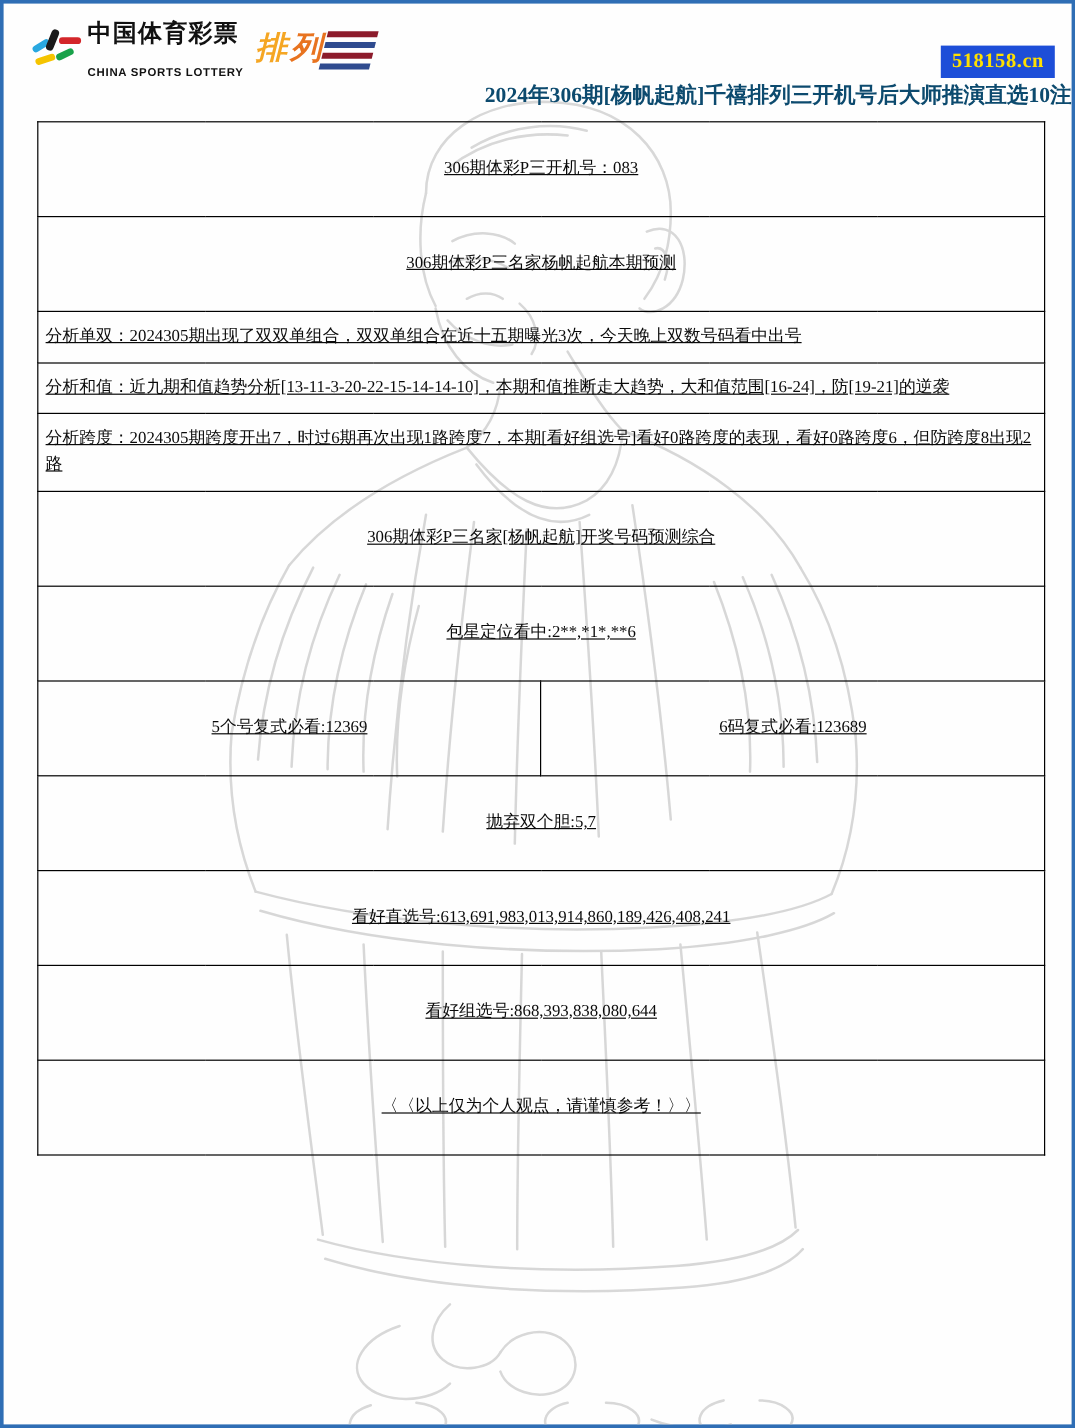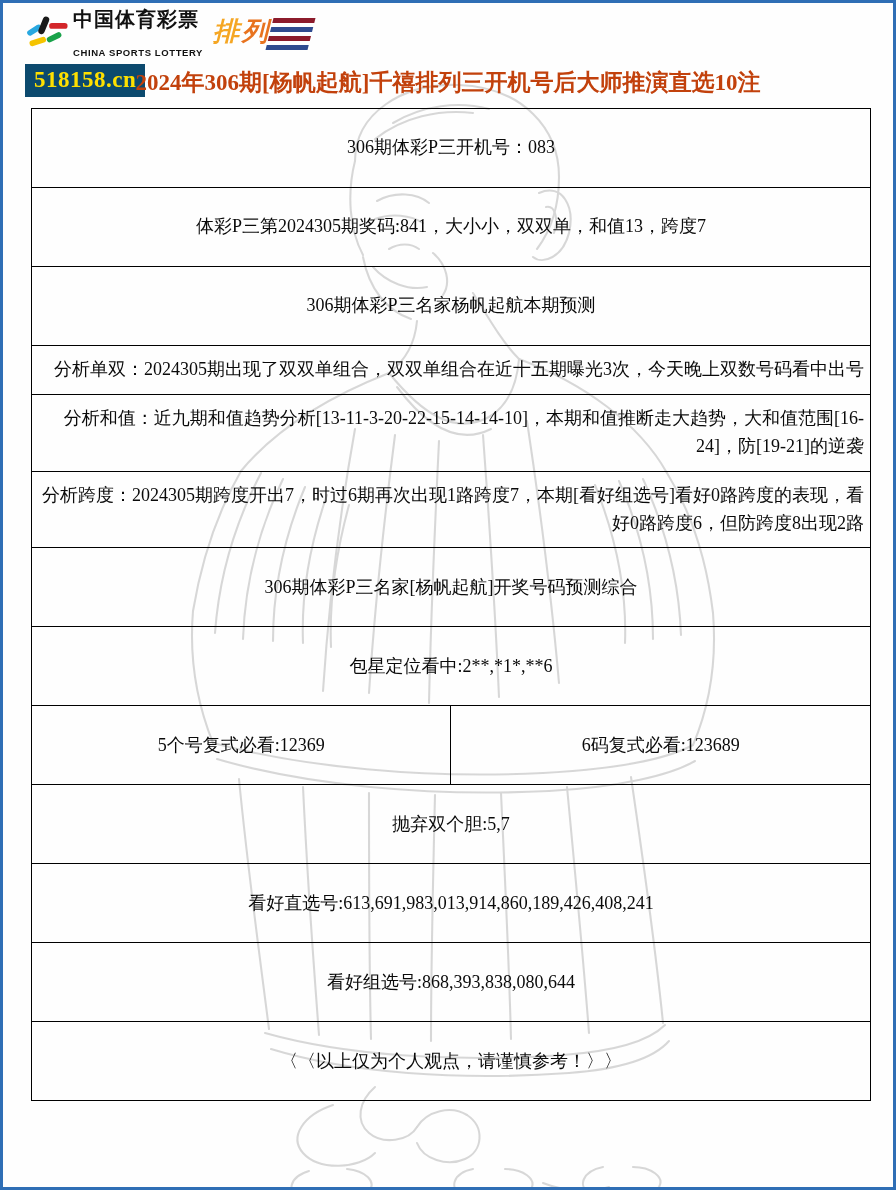--- a/index.html
+++ b/index.html
@@ -25,74 +25,75 @@
     opacity:.55;
     pointer-events:none;
     z-index:0;
   }
   
   .header{
     position:relative;z-index:2;
     height:62px;
     padding:6px 14px 0 22px;
     box-sizing:border-box;
-    display:flex;align-items:flex-start;justify-content:space-between;flex-direction:column;
+    display:flex;align-items:flex-end;justify-content:space-between;
   }
   .brand{display:flex;align-items:center;gap:4px;}
   .brand-mark{width:44px;height:40px;flex:0 0 44px;}
   .brand-words{display:flex;flex-direction:column;justify-content:center;line-height:1;}
   .brand-cn{
     font-family:"DejaVu Sans","Liberation Sans",sans-serif;
     font-size:20px;font-weight:bold;color:#111;letter-spacing:1px;
   }
   .brand-en{
     font-family:"Liberation Sans",sans-serif;
     font-size:9.5px;font-weight:bold;color:#111;letter-spacing:.6px;
     margin-top:19px;
   }
   .brand-game{margin-left:6px;}
   .watermark-badge{
-    background:#0c4a6e;color:#ffe000;
+    background:#1d4ed8;color:#ffe000;
     font-family:"Liberation Serif",serif;
-    font-size:23px;font-weight:bold;
+    font-size:17px;font-weight:bold;
     padding:3px 9px 4px;
     letter-spacing:.5px;
     margin-top:6px;
   }
   
   .title{
     position:relative;z-index:2;
-    text-align:center;
-    color:#c2410c;
+    text-align:right;
+    color:#0c4a6e;
     font-family:"Liberation Serif","DejaVu Serif",serif;
-    font-size:23px;
+    font-size:18px;
     font-weight:bold;
     letter-spacing:0px;
     margin:2px 0 10px;
     white-space:nowrap;
   }
   
   .tbl-wrap{position:relative;z-index:2;padding:0 28px;}
   table.main{
     width:840px;
     border-collapse:collapse;
     table-layout:fixed;
     background:transparent;
   }
   table.main td{
     border:1px solid #000;
     padding:10px 6px;
     color:#0a0a0a;
-    font-size:18px;
+    font-size:14px;
     line-height:1.55;
     vertical-align:middle;
     background:transparent;
+    text-decoration:underline;
   }
   td.center{text-align:center;}
-  td.just{text-align:right;padding-left:8px;padding-right:6px;}
+  td.just{text-align:left;padding-left:8px;padding-right:6px;}
   td.tall{height:58px;}
 </style>
 </head>
 <body>
 
 <div class="page">
 
   <svg class="watermark" viewBox="0 0 896 1150" preserveAspectRatio="none" aria-hidden="true">
     <g fill="none" stroke="#b9b9b9" stroke-width="2.1" stroke-linecap="round" stroke-linejoin="round">
 
@@ -199,23 +200,20 @@
 
   <div class="title">2024年306期[杨帆起航]千禧排列三开机号后大师推演直选10注</div>
 
   <div class="tbl-wrap">
     <table class="main">
       <tbody>
         <tr>
           <td class="center tall" colspan="6">306期体彩P三开机号：083</td>
         </tr>
         <tr>
-          <td class="center tall" colspan="6">体彩P三第2024305期奖码:841，大小小，双双单，和值13，跨度7</td>
-        </tr>
-        <tr>
           <td class="center tall" colspan="6">306期体彩P三名家杨帆起航本期预测</td>
         </tr>
         <tr>
           <td class="just" colspan="6">分析单双：2024305期出现了双双单组合，双双单组合在近十五期曝光3次，今天晚上双数号码看中出号</td>
         </tr>
         <tr>
           <td class="just" colspan="6">分析和值：近九期和值趋势分析[13-11-3-20-22-15-14-14-10]，本期和值推断走大趋势，大和值范围[16-24]，防[19-21]的逆袭</td>
         </tr>
         <tr>
           <td class="just" colspan="6">分析跨度：2024305期跨度开出7，时过6期再次出现1路跨度7，本期[看好组选号]看好0路跨度的表现，看好0路跨度6，但防跨度8出现2路</td>

